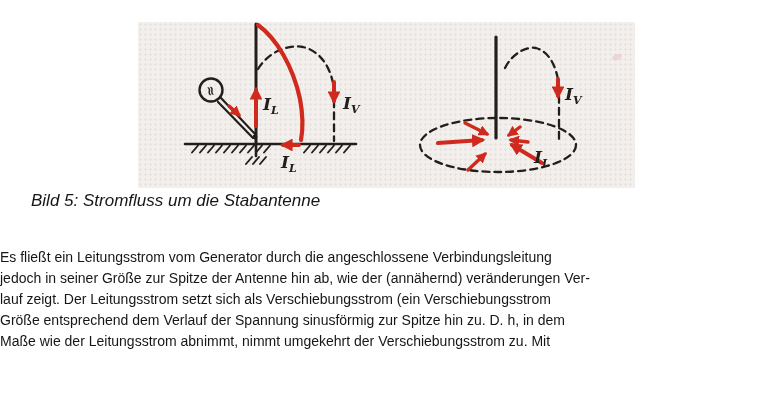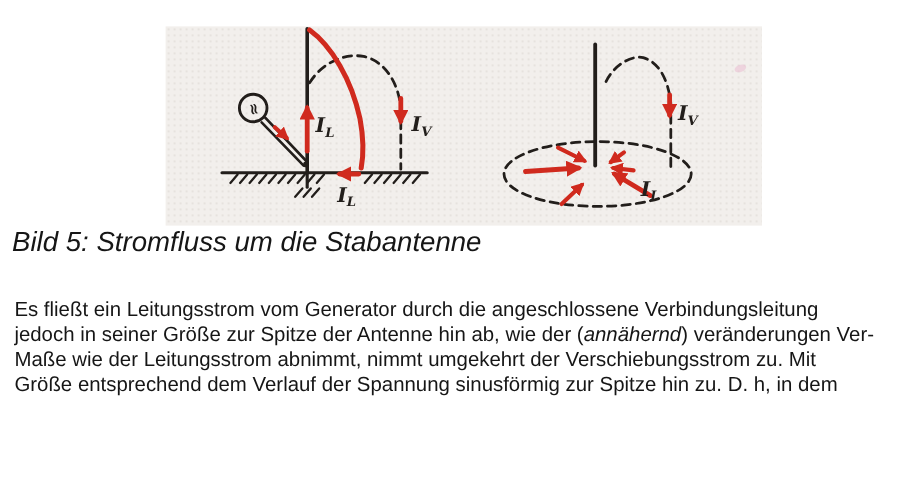--- a/index.html
+++ b/index.html
@@ -23,33 +23,33 @@
 
   .ink{stroke:var(--ink);fill:none;}
   .dash{stroke:var(--ink);fill:none;stroke-width:2.3;stroke-dasharray:7 5;}
   .red{stroke:var(--red);fill:none;}
   .lbl{font-family:"DejaVu Serif",serif;font-style:italic;font-weight:bold;font-size:17px;fill:var(--ink);}
   .sub{font-size:11px;}
   .gen-sym{font-family:"DejaVu Sans",sans-serif;font-size:13px;fill:var(--ink);font-weight:bold;}
 
   
   .caption{
-    position:absolute;left:10px;top:190px;
-    font-size:23px;font-style:italic;color:var(--text);line-height:22px;
+    position:absolute;left:31px;top:190px;
+    font-size:17px;font-style:italic;color:var(--text);line-height:22px;
     white-space:nowrap;
   }
 
   
   .paragraph{
-    position:absolute;left:12px;top:247px;width:750px;
-    font-size:17px;line-height:21px;color:var(--text);
+    position:absolute;left:0;top:247px;width:750px;
+    font-size:14px;line-height:21px;color:var(--text);
   }
   .tl{white-space:nowrap;height:21px;}
   .seg{font-style:normal;}
-  .seg.it{font-style:italic;}
+  .seg.it{}
 </style>
 </head>
 <body>
 
 <div class="page">
 
   <div class="scan">
     <svg viewBox="0 0 497 166" width="497" height="166">
       <defs>
         <marker id="rh" viewBox="0 0 10 10" refX="7.5" refY="5" markerWidth="3.2" markerHeight="3.2" orient="auto">
@@ -129,17 +129,18 @@
         <ellipse cx="479" cy="35" rx="5" ry="3" fill="#e9b9cf" opacity="0.5" transform="rotate(-20 479 35)" stroke="none"></ellipse>
       </g>
     </svg>
   </div>
 
   <div class="caption"><span>Bild 5: Stromfluss um die Stabantenne</span></div>
 
   <div class="paragraph">
     <div class="tl"><span class="seg">Es fließt ein Leitungsstrom vom Generator durch die angeschlossene Verbindungsleitung</span></div>
     <div class="tl"><span class="seg">jedoch in seiner Größe zur Spitze der Antenne hin ab, wie der (</span><span class="seg it">annähernd</span><span class="seg">) veränderungen Ver-</span></div>
+    <div class="tl"><span class="seg">lauf zeigt. Der Leitungsstrom setzt sich als Verschiebungsstrom (</span><span class="seg it">ein Verschiebungsstrom</span></div>
+    <div class="tl"><span class="seg">Größe entsprechend dem Verlauf der Spannung sinusförmig zur Spitze hin zu. D. h, in dem</span></div>
     <div class="tl"><span class="seg">Maße wie der Leitungsstrom abnimmt, nimmt umgekehrt der Verschiebungsstrom zu. Mit</span></div>
-    <div class="tl"><span class="seg">Größe entsprechend dem Verlauf der Spannung sinusförmig zur Spitze hin zu. D. h, in dem</span></div>
   </div>
 
 </div>
 
 </body></html>

